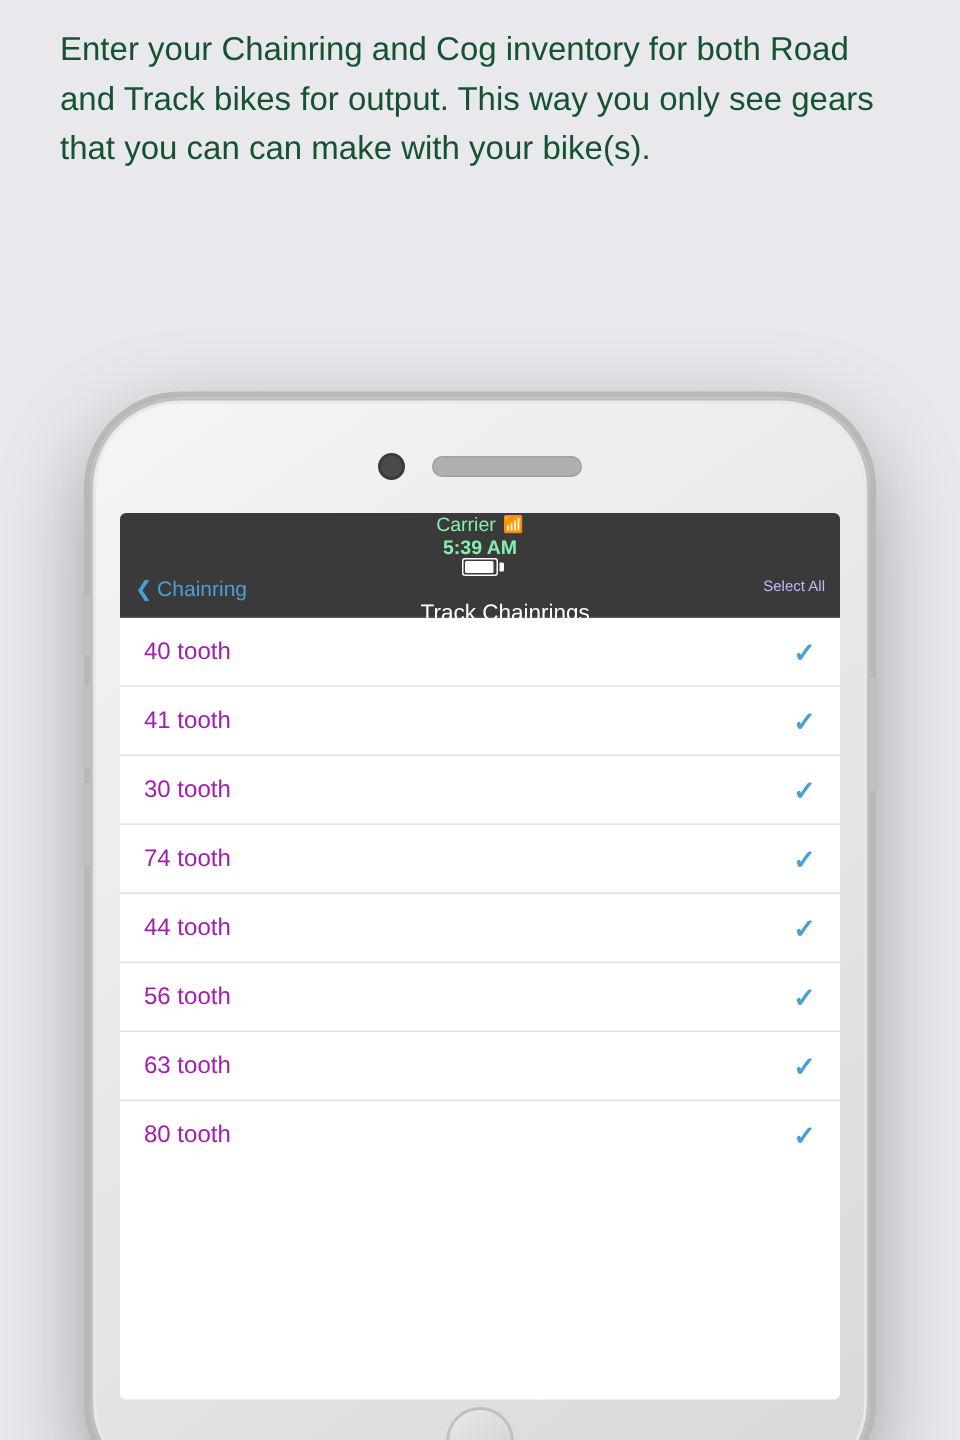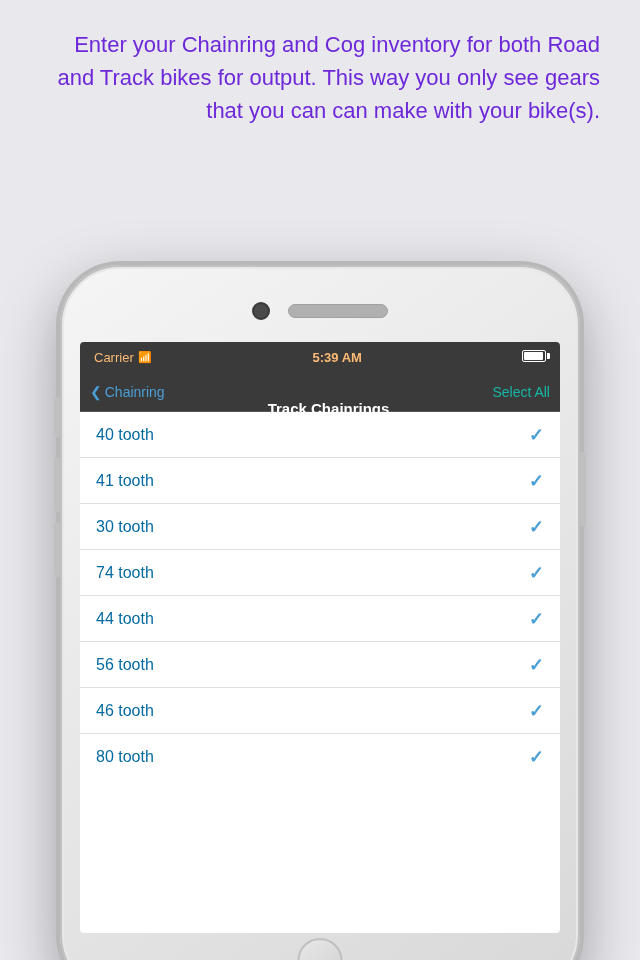--- a/index.html
+++ b/index.html
@@ -7,24 +7,24 @@
     body {
       width: 640px;
       height: 960px;
       background-color: #e8e8ed;
       font-family: -apple-system, 'Helvetica Neue', Arial, sans-serif;
       overflow: hidden;
       position: relative;
     }
 
     .intro-text {
-      text-align: right;
-      padding: 28px 40px 28px 40px;
+      text-align: left;
+      padding: 16px 40px 28px 40px;
       font-size: 22px;
-      color: #6d28d9;
+      color: #14532d;
       font-weight: 300;
       line-height: 1.5;
     }
 
     
     .phone-shell {
       position: absolute;
       left: 50%;
       transform: translateX(-50%);
       top: 265px;
@@ -111,28 +111,29 @@
       right: 18px;
       bottom: 60px;
       background: #fff;
       border-radius: 4px;
       overflow: hidden;
     }
 
     
     .status-bar {
       background: #3a3a3a;
-      color: #fdba74;
+      color: #86efac;
       height: 30px;
       display: flex;
       align-items: center;
       justify-content: space-between;
       padding: 0 14px;
       font-size: 13px;
       font-weight: 500;
+      flex-direction: column;
     }
     .status-carrier {
       display: flex;
       align-items: center;
       gap: 5px;
     }
     .wifi-icon {
       font-size: 11px;
     }
     .status-time {
@@ -182,26 +183,26 @@
       color: #4a9fd4;
       font-size: 14px;
       display: flex;
       align-items: center;
       gap: 3px;
       cursor: pointer;
     }
     .nav-title {
       color: #fff;
       font-size: 15px;
-      font-weight: 700;
+      font-weight: 400;
       margin-top: 34px;
     }
     .nav-action {
-      color: #14b8a6;
-      font-size: 14px;
+      color: #c4b5fd;
+      font-size: 10px;
       cursor: pointer;
     }
 
     
     .list-container {
       background: #fff;
       overflow-y: auto;
     }
 
     .list-item {
@@ -210,21 +211,21 @@
       justify-content: space-between;
       padding: 0 16px;
       height: 46px;
       border-bottom: 1px solid #e0e0e0;
     }
     .list-item:last-child {
       border-bottom: none;
     }
     .list-item-label {
       font-size: 16px;
-      color: #0369a1;
+      color: #a21caf;
     }
     .checkmark {
       color: #4a9fd4;
       font-size: 18px;
       font-weight: bold;
     }
 
     
     .home-button-area {
       position: absolute;
@@ -298,21 +299,21 @@
         </div>
         <div class="list-item">
           <span class="list-item-label">44 tooth</span>
           <span class="checkmark">✓</span>
         </div>
         <div class="list-item">
           <span class="list-item-label">56 tooth</span>
           <span class="checkmark">✓</span>
         </div>
         <div class="list-item">
-          <span class="list-item-label">46 tooth</span>
+          <span class="list-item-label">63 tooth</span>
           <span class="checkmark">✓</span>
         </div>
         <div class="list-item">
           <span class="list-item-label">80 tooth</span>
           <span class="checkmark">✓</span>
         </div>
       </div>
 
   </div>
 

